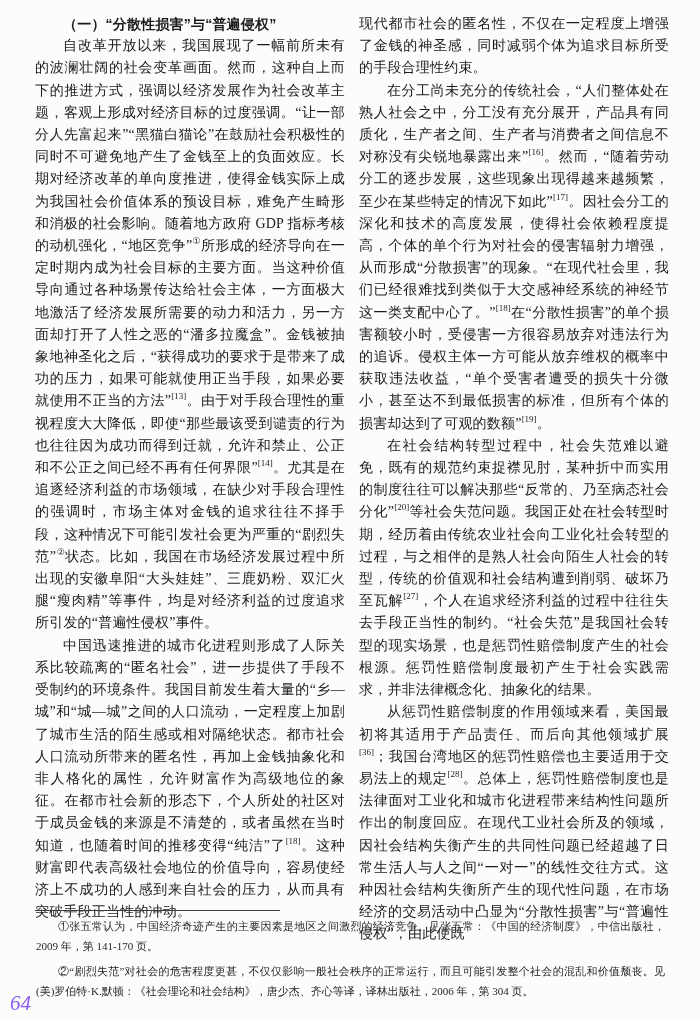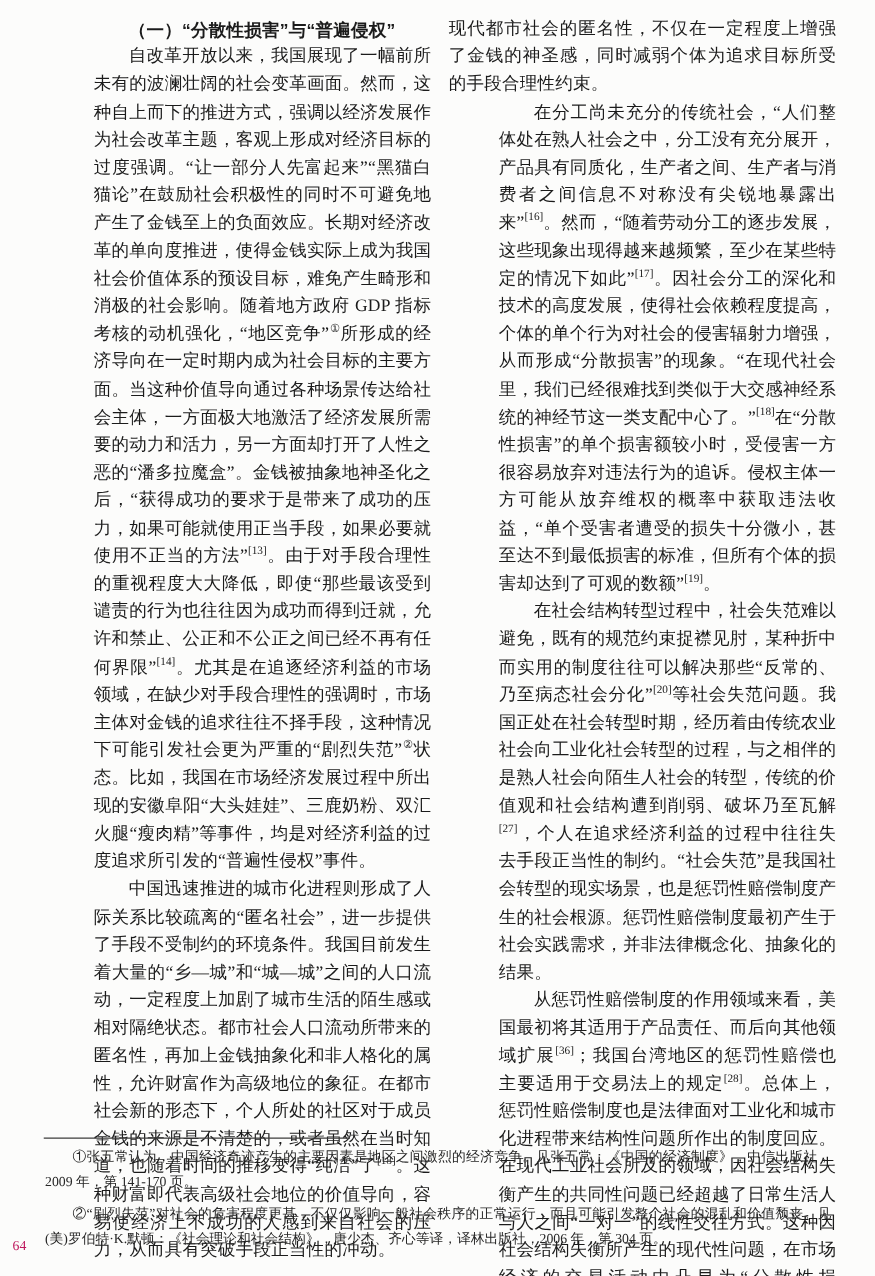--- a/index.html
+++ b/index.html
@@ -25,21 +25,21 @@
     flex: 0 0 310px;
   }
   .para {
     margin: 0;
     font-size: 14px;
     line-height: 22.2px;
     text-align: justify;
     text-justify: inter-ideograph;
     letter-spacing: 0.2px;
   }
-  .para.indent { text-indent: 2em; margin-left: 40px; }
+  .para.indent { text-indent: 2em; }
   .para.heading {
     font-family: "Liberation Sans", "DejaVu Sans", sans-serif;
     font-weight: bold;
     text-indent: 2em;
     text-align: left;
   }
   sup.ref {
     font-size: 9px;
     line-height: 0;
     letter-spacing: 0;
@@ -63,22 +63,23 @@
     line-height: 19.6px;
     text-align: justify;
     text-justify: inter-ideograph;
     text-indent: 2em;
     color: #262626;
   }
   .page-number {
     position: absolute;
     left: 10px;
     top: 991px;
-    font-size: 11px;
-    color: #be185d;
+    font-size: 21px;
+    color: #8b5cf6;
+    font-style: italic;
   }
 </style>
 </head>
 <body>
 
 <div class="page">
   <div class="columns">
     <div class="col">
         <p class="para heading indent">（一）“分散性损害”与“普遍侵权”</p>
         <p class="para indent">自改革开放以来，我国展现了一幅前所未有的波澜壮阔的社会变革画面。然而，这种自上而下的推进方式，强调以经济发展作为社会改革主题，客观上形成对经济目标的过度强调。“让一部分人先富起来”“黑猫白猫论”在鼓励社会积极性的同时不可避免地产生了金钱至上的负面效应。长期对经济改革的单向度推进，使得金钱实际上成为我国社会价值体系的预设目标，难免产生畸形和消极的社会影响。随着地方政府 GDP 指标考核的动机强化，“地区竞争”<sup class="ref">①</sup>所形成的经济导向在一定时期内成为社会目标的主要方面。当这种价值导向通过各种场景传达给社会主体，一方面极大地激活了经济发展所需要的动力和活力，另一方面却打开了人性之恶的“潘多拉魔盒”。金钱被抽象地神圣化之后，“获得成功的要求于是带来了成功的压力，如果可能就使用正当手段，如果必要就使用不正当的方法”<sup class="ref">[13]</sup>。由于对手段合理性的重视程度大大降低，即使“那些最该受到谴责的行为也往往因为成功而得到迁就，允许和禁止、公正和不公正之间已经不再有任何界限”<sup class="ref">[14]</sup>。尤其是在追逐经济利益的市场领域，在缺少对手段合理性的强调时，市场主体对金钱的追求往往不择手段，这种情况下可能引发社会更为严重的“剧烈失范”<sup class="ref">②</sup>状态。比如，我国在市场经济发展过程中所出现的安徽阜阳“大头娃娃”、三鹿奶粉、双汇火腿“瘦肉精”等事件，均是对经济利益的过度追求所引发的“普遍性侵权”事件。</p>

